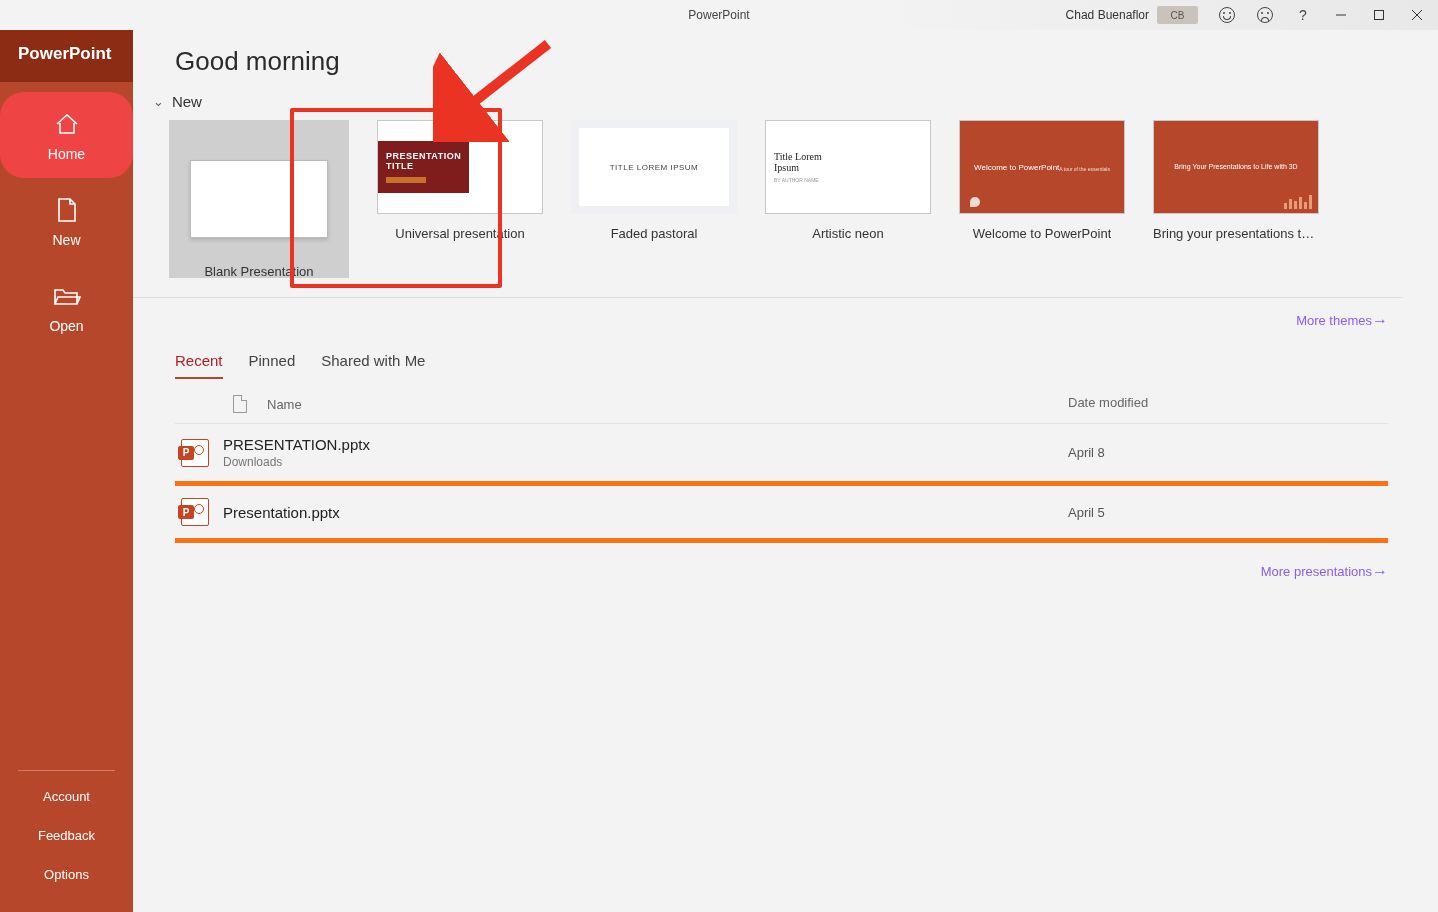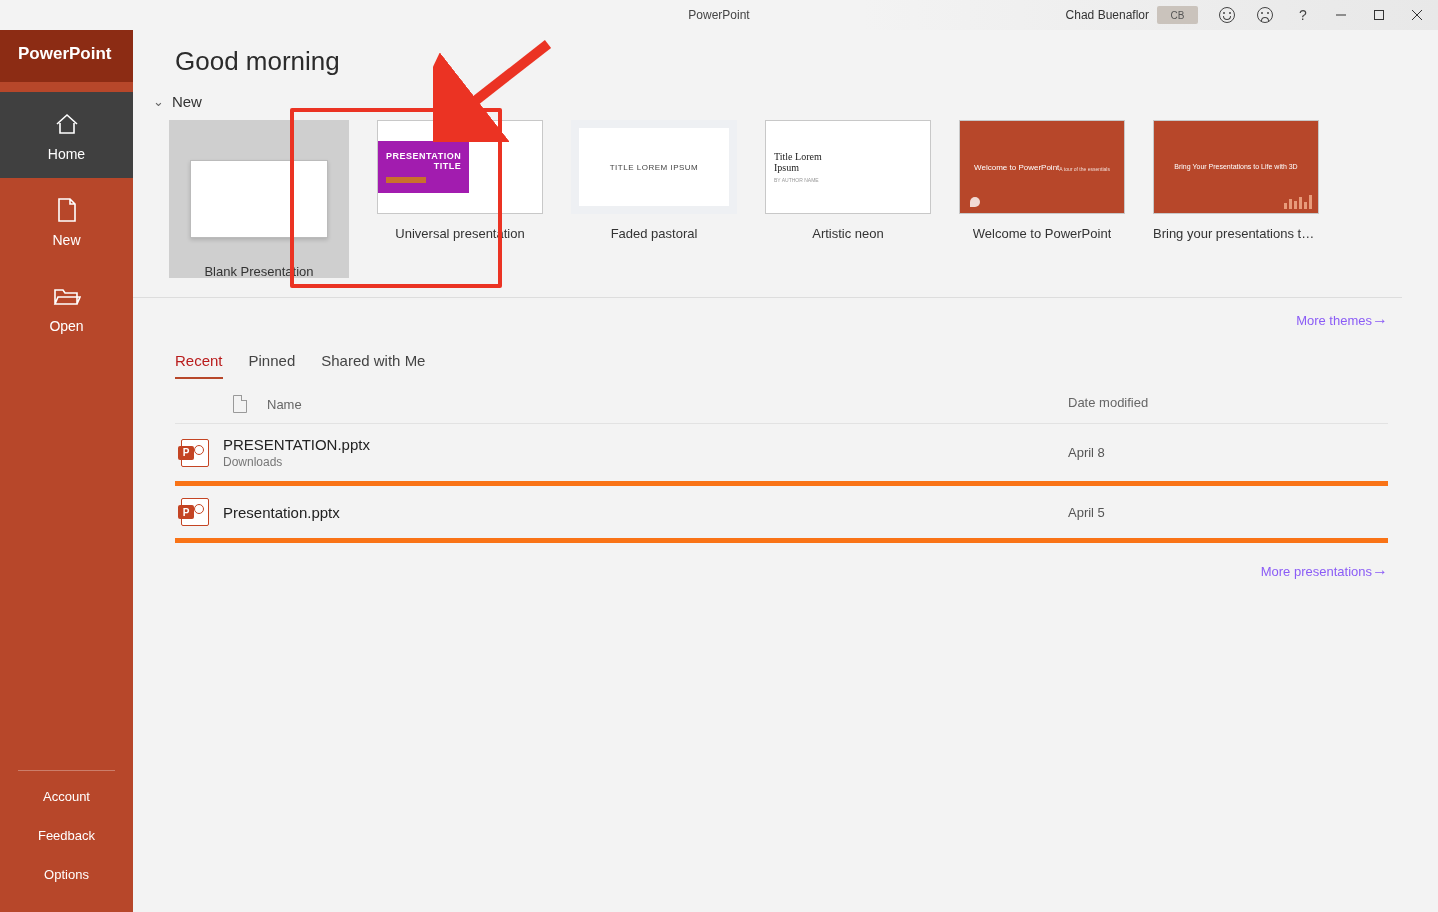--- a/index.html
+++ b/index.html
@@ -16,21 +16,21 @@
 .face::before { left: 3px; } .face::after { right: 3px; }
 .smile .mouth { position: absolute; width: 8px; height: 4px; border: 1.5px solid #444; border-top: none; border-radius: 0 0 8px 8px; bottom: 2px; left: 2.5px; }
 .frown .mouth { position: absolute; width: 8px; height: 4px; border: 1.5px solid #444; border-bottom: none; border-radius: 8px 8px 0 0; bottom: 1.5px; left: 2.5px; }
 
 .layout { display: flex; height: calc(100% - 30px); }
 
 .sidebar { width: 133px; background: #b7472a; color: #fff; display: flex; flex-direction: column; }
 .sidebar-top { background: #8c2c14; padding: 14px 18px 18px; }
 .app-name { font-weight: 600; font-size: 17px; }
 .nav { padding-top: 10px; }
-.nav-home { background: #404040; }
+.nav-home { background: #ef4444; border-radius: 24px; }
 .nav-item { display: flex; flex-direction: column; align-items: center; padding: 18px 0 16px; gap: 8px; font-size: 14px; }
 .nav-icon { width: 30px; height: 28px; display: flex; align-items: center; justify-content: center; }
 .sb-sep { border-top: 1px solid rgba(255,255,255,0.3); margin: 8px 18px 6px; }
 .sb-links { margin-top: auto; padding-bottom: 18px; }
 .sb-link { text-align: center; font-size: 13px; padding: 12px 0; }
 
 .main { flex: 1; background: #f3f3f3; overflow: hidden; position: relative; }
 .greeting { font-size: 26px; color: #2b2b2b; padding: 16px 0 0 42px; font-weight: 400; }
 .section-hdr { display: flex; align-items: center; gap: 8px; padding: 16px 0 0 20px; color: #333; font-size: 15px; }
 .chev { font-size: 13px; color: #666; }
@@ -42,21 +42,21 @@
 
 .highlight-box { position: absolute; left: 157px; top: 78px; width: 212px; height: 180px; border: 4px solid #eb3323; border-radius: 2px; pointer-events: none; z-index: 5; }
 .arrow-svg { position: absolute; left: 300px; top: 2px; pointer-events: none; z-index: 6; }
 
 .tmpl.first { width: 180px; gap: 30px; }
 .tmpl.first .thumb-wrap { width: 180px; height: 158px; background: #cfcfcf; display: flex; align-items: center; justify-content: center; }
 .tmpl.first .thumb { width: 138px; height: 78px; border: 1px solid #bbb; background: #fff; box-shadow: 0 2px 4px rgba(0,0,0,0.15); }
 .tmpl.first .tmpl-label { margin-top: -44px; z-index: 2; position: relative; }
 
 .thumb-universal { display: flex; }
-.thumb-universal .left { flex: 0 0 55%; background: #a21caf; color: #fff; padding: 10px 8px; text-align: right; }
+.thumb-universal .left { flex: 0 0 55%; background: #7f1d1d; color: #fff; padding: 10px 8px; text-align: left; }
 .thumb-universal .left .t1 { font-size: 9px; font-weight: 700; letter-spacing: 0.5px; }
 .thumb-universal .left .bar { width: 40px; height: 6px; background: #c9702c; margin-top: 6px; }
 .thumb-universal .right { flex: 1; background: linear-gradient(135deg,#5a7a9a 0,#2a3441 100%); }
 
 .thumb-faded { position: relative; background: #fff; border: 8px solid #eef0f3; }
 .thumb-faded .inner { position: absolute; inset: 16px; background: #fff; display: flex; align-items: center; justify-content: center; font-size: 8px; letter-spacing: 0.5px; color: #444; }
 
 .thumb-neon { display: flex; }
 .thumb-neon .left { flex: 0 0 55%; background: #fff; padding: 12px 8px; text-align: left; }
 .thumb-neon .left .t { font-size: 10px; font-family: Georgia, serif; color: #222; line-height: 1.1; }

